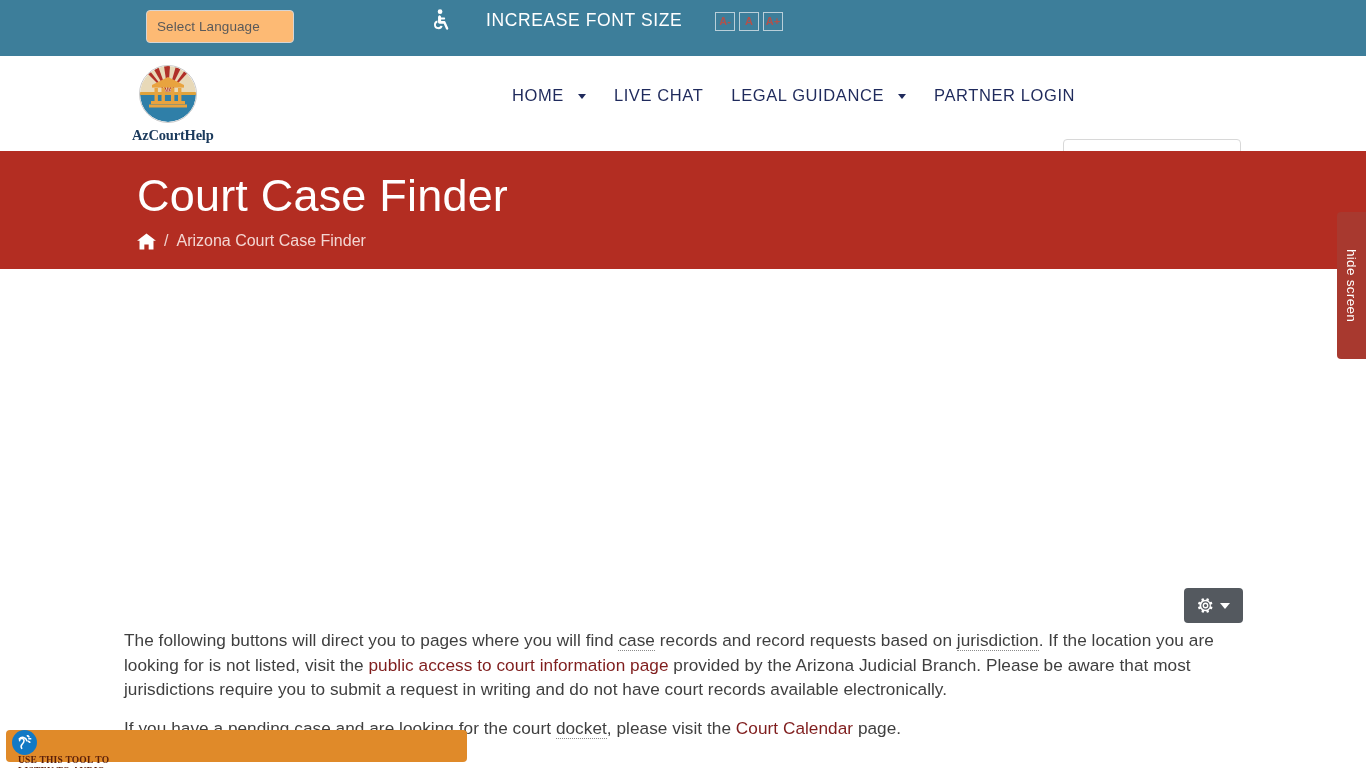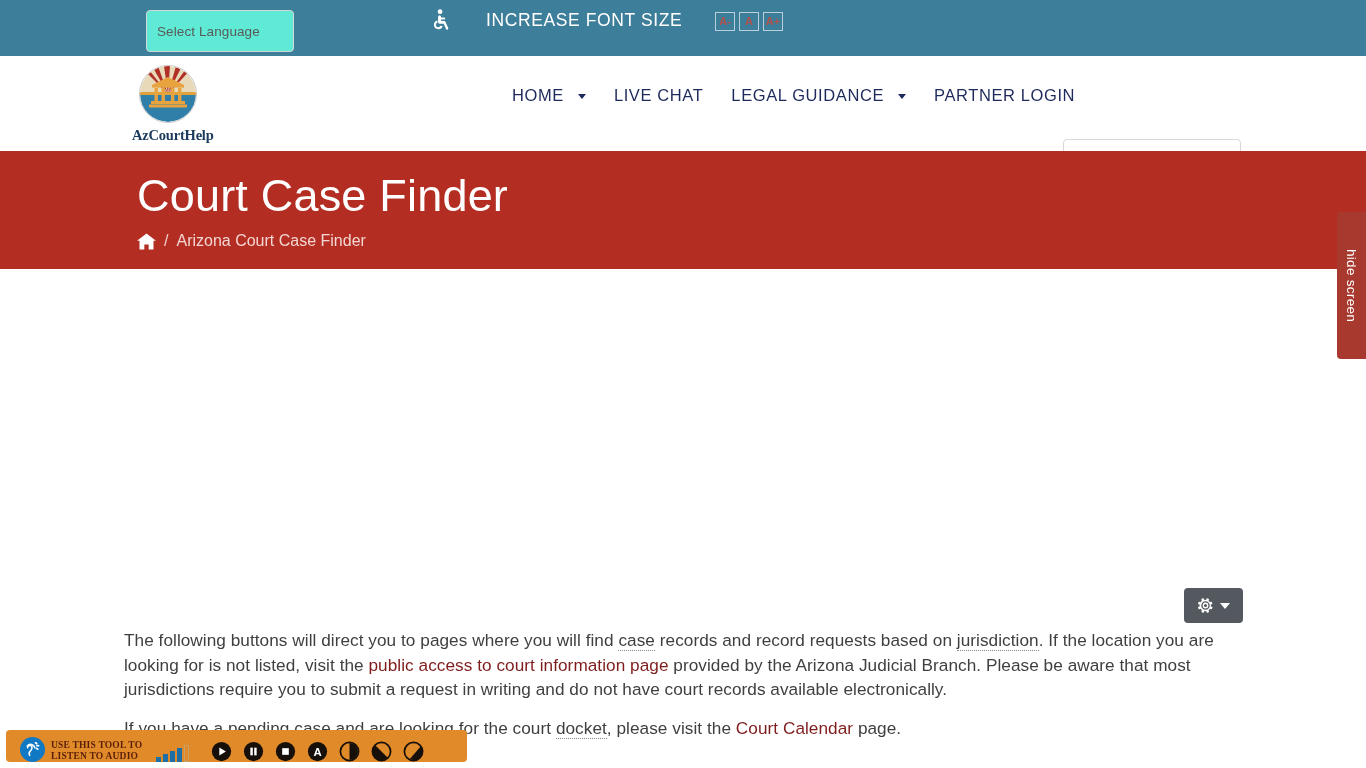--- a/index.html
+++ b/index.html
@@ -16,22 +16,22 @@
     background: #3d7e9a;
     display: flex;
     align-items: center;
     position: relative;
   }
   .lang-select {
     position: absolute;
     left: 146px;
     top: 10px;
     width: 148px;
-    height: 42px;
-    background: #5eead4;
+    height: 33px;
+    background: #fdba74;
     border: 1px solid #d5d5d5;
     border-radius: 4px;
     display: flex;
     align-items: center;
     padding-left: 10px;
     font-size: 13.5px;
     color: #5a5a5a;
     letter-spacing: .1px;
     cursor: pointer;
   }
@@ -231,23 +231,24 @@
   .sp { border-bottom: 1px dotted #8a8a8a; text-align: center; }
 
   
   .audiobar {
     position: absolute;
     left: 6px; bottom: 6px;
     width: 461px; height: 32px;
     background: #e08a29;
     border-radius: 4px;
     display: flex;
-    align-items: flex-end;
-    padding: 0 14px;
+    align-items: flex-start;
+    padding: 0 6px;
     z-index: 50;
+    flex-direction: column;
   }
   .ear-icon {
     width: 25px; height: 25px;
     border-radius: 50%;
     background: #1179c4;
     display: flex; align-items: center; justify-content: center;
     flex: none;
     cursor: pointer;
   }
   .audio-text {

